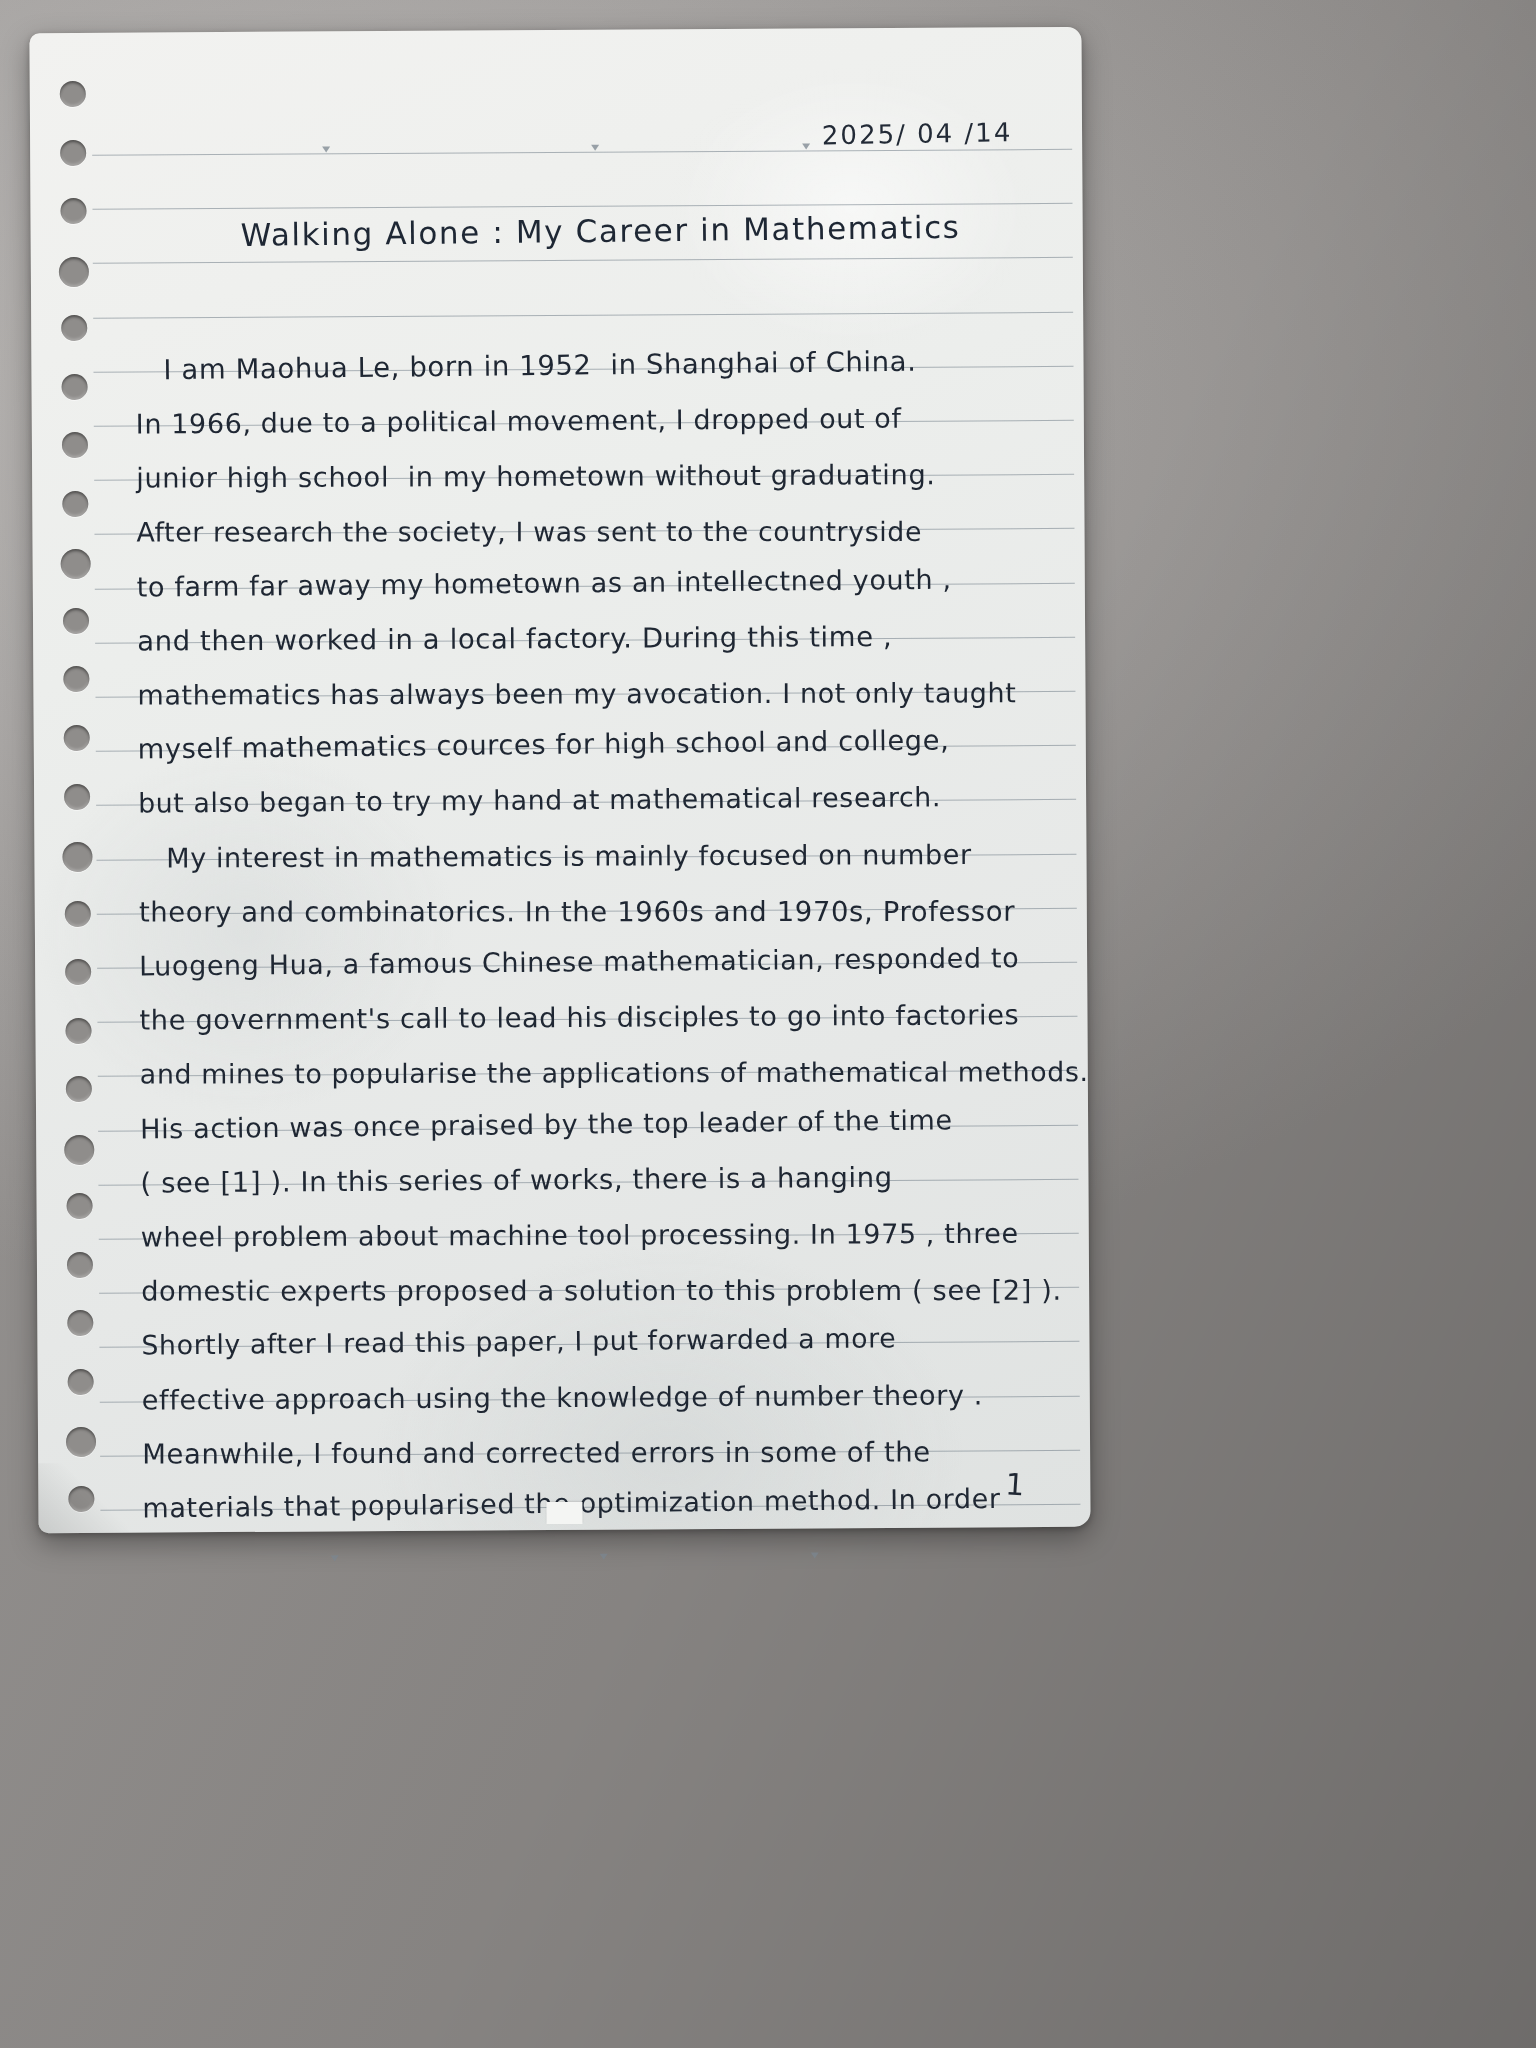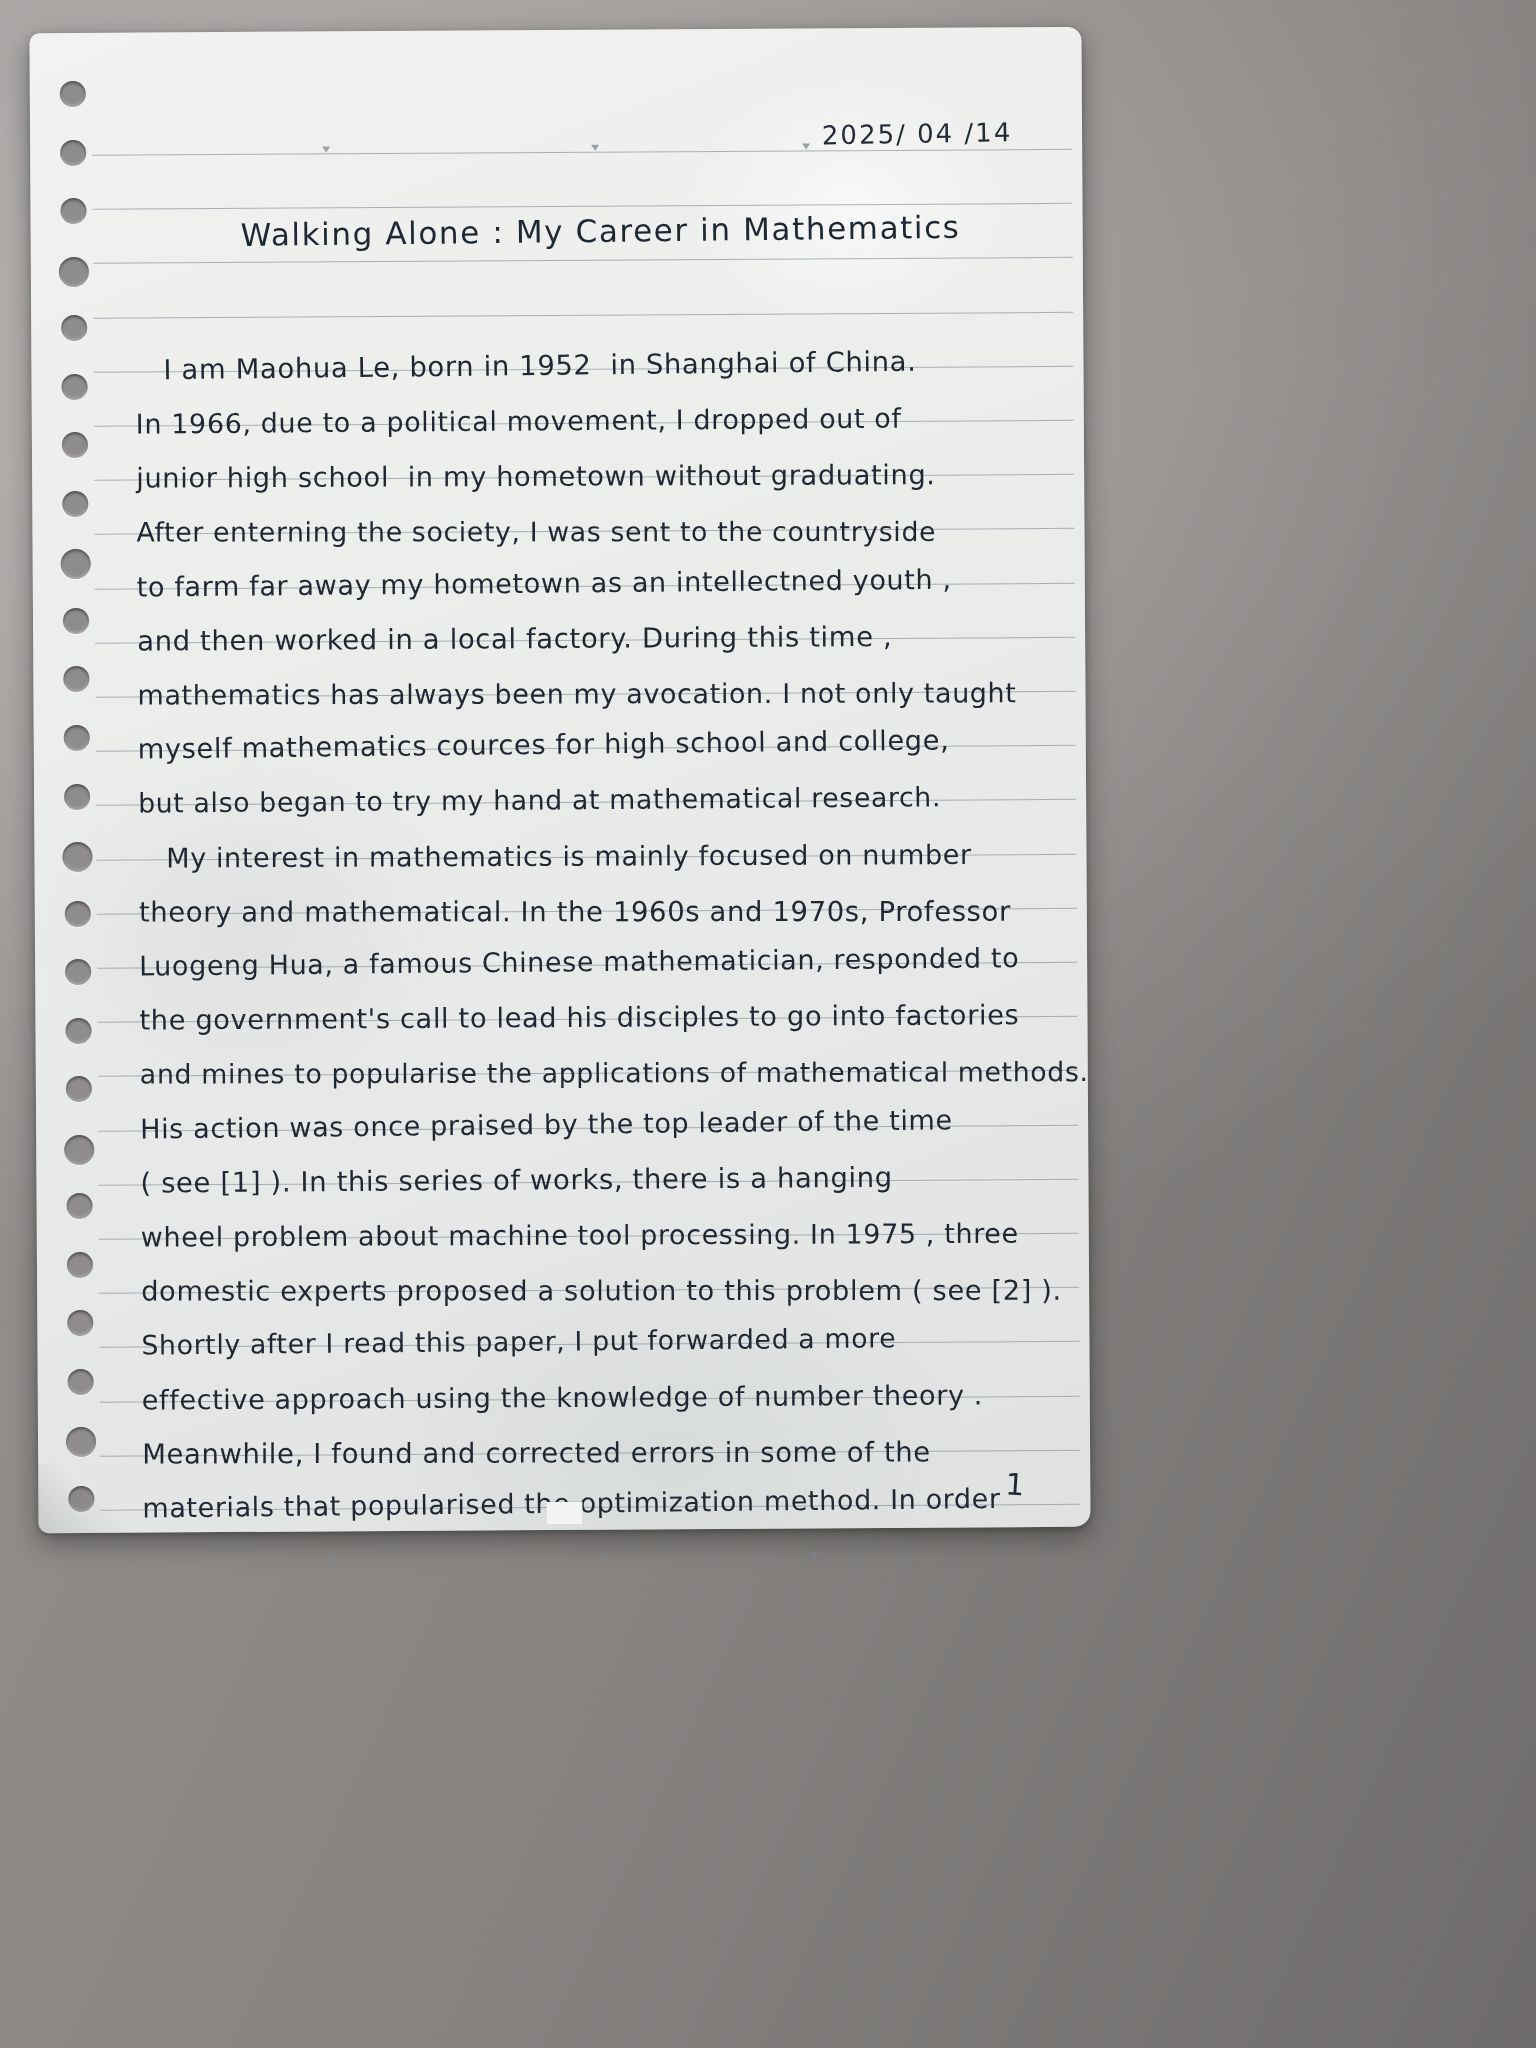--- a/index.html
+++ b/index.html
@@ -245,28 +245,28 @@
     </div>
 
   <div id="date-line" class="hand">2025/ 04 /14</div>
 
   <div id="title" class="hand">Walking Alone : My Career in Mathematics</div>
 
   <div id="body-text">
       <div class="line hand" style="left: 104px; top: 324px; transform: rotate(-0.3deg); font-size: 27.5px;">   I am Maohua Le, born in 1952  in Shanghai of China.</div>
       <div class="line hand" style="left: 104px; top: 378.2px; transform: rotate(-0.1deg); font-size: 27px;">In 1966, due to a political movement, I dropped out of</div>
       <div class="line hand" style="left: 104px; top: 432.4px; transform: rotate(0.1deg); font-size: 27.3px;">junior high school  in my hometown without graduating.</div>
-      <div class="line hand" style="left: 104px; top: 486.6px; transform: rotate(0.3deg); font-size: 26.8px;">After enterning the society, I was sent to the countryside</div>
+      <div class="line hand" style="left: 104px; top: 486.6px; transform: rotate(0.3deg); font-size: 26.8px;">After research the society, I was sent to the countryside</div>
       <div class="line hand" style="left: 104px; top: 540.8px; transform: rotate(-0.2deg); font-size: 27.1px;">to farm far away my hometown as an intellectned youth ,</div>
       <div class="line hand" style="left: 104px; top: 595px; transform: rotate(0deg); font-size: 27.5px;">and then worked in a local factory. During this time ,</div>
       <div class="line hand" style="left: 104px; top: 649.2px; transform: rotate(0.2deg); font-size: 27px;">mathematics has always been my avocation. I not only taught</div>
       <div class="line hand" style="left: 104px; top: 703.4px; transform: rotate(-0.3deg); font-size: 27.3px;">myself mathematics cources for high school and college,</div>
       <div class="line hand" style="left: 104px; top: 757.6px; transform: rotate(-0.1deg); font-size: 26.8px;">but also began to try my hand at mathematical research.</div>
       <div class="line hand" style="left: 104px; top: 811.8px; transform: rotate(0.1deg); font-size: 27.1px;">   My interest in mathematics is mainly focused on number</div>
-      <div class="line hand" style="left: 104px; top: 866px; transform: rotate(0.3deg); font-size: 27.5px;">theory and mathematical. In the 1960s and 1970s, Professor</div>
+      <div class="line hand" style="left: 104px; top: 866px; transform: rotate(0.3deg); font-size: 27.5px;">theory and combinatorics. In the 1960s and 1970s, Professor</div>
       <div class="line hand" style="left: 104px; top: 920.2px; transform: rotate(-0.2deg); font-size: 27px;">Luogeng Hua, a famous Chinese mathematician, responded to</div>
       <div class="line hand" style="left: 104px; top: 974.4px; transform: rotate(0deg); font-size: 27.3px;">the government's call to lead his disciples to go into factories</div>
       <div class="line hand" style="left: 104px; top: 1028.6px; transform: rotate(0.2deg); font-size: 26.8px;">and mines to popularise the applications of mathematical methods.</div>
       <div class="line hand" style="left: 104px; top: 1082.8px; transform: rotate(-0.3deg); font-size: 27.1px;">His action was once praised by the top leader of the time</div>
       <div class="line hand" style="left: 104px; top: 1137px; transform: rotate(-0.1deg); font-size: 27.5px;">( see [1] ). In this series of works, there is a hanging</div>
       <div class="line hand" style="left: 104px; top: 1191.2px; transform: rotate(0.1deg); font-size: 27px;">wheel problem about machine tool processing. In 1975 , three</div>
       <div class="line hand" style="left: 104px; top: 1245.4px; transform: rotate(0.3deg); font-size: 27.3px;">domestic experts proposed a solution to this problem ( see [2] ).</div>
       <div class="line hand" style="left: 104px; top: 1299.6px; transform: rotate(-0.2deg); font-size: 26.8px;">Shortly after I read this paper, I put forwarded a more</div>
       <div class="line hand" style="left: 104px; top: 1353.8px; transform: rotate(0deg); font-size: 27.1px;">effective approach using the knowledge of number theory .</div>
       <div class="line hand" style="left: 104px; top: 1408px; transform: rotate(0.2deg); font-size: 27.5px;">Meanwhile, I found and corrected errors in some of the</div>

